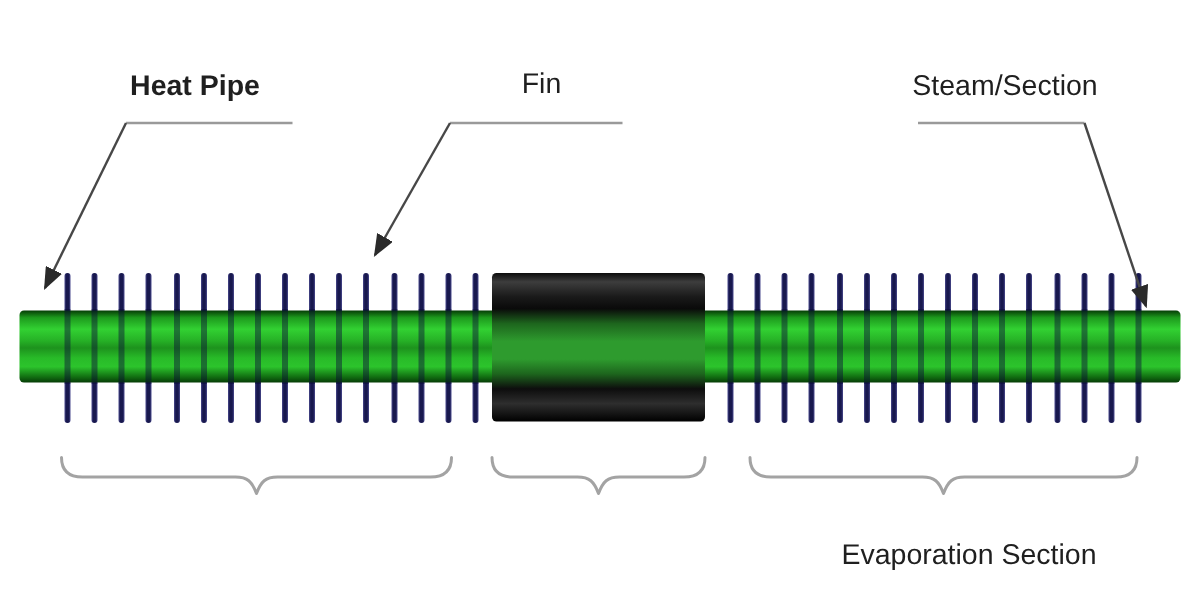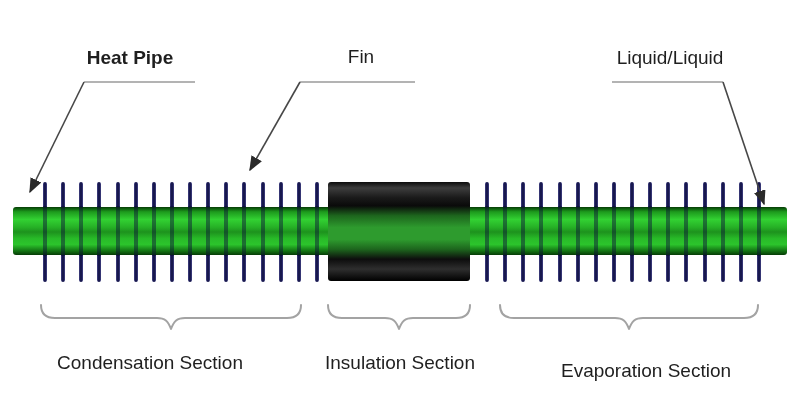--- a/index.html
+++ b/index.html
@@ -139,19 +139,17 @@
 
     <g stroke="#a3a3a3" stroke-width="2" fill="none" stroke-linecap="round" stroke-linejoin="round">
       <path d="M41,305 C41,313 45,318 55,318 L157,318 C165,318 168,321 171,329 C174,321 177,318 185,318 L287,318 C297,318 301,313 301,305"></path>
       <path d="M328,305 C328,313 332,318 342,318 L385,318 C393,318 396,321 399,329 C402,321 405,318 413,318 L456,318 C466,318 470,313 470,305"></path>
       <path d="M500,305 C500,313 504,318 514,318 L615,318 C623,318 626,321 629,329 C632,321 635,318 643,318 L744,318 C754,318 758,313 758,305"></path>
     </g>
   </svg>
 
   <div class="lbl lbl-heat">Heat Pipe</div>
   <div class="lbl lbl-fin">Fin</div>
-  <div class="lbl lbl-steam">Liquid/Liquid</div>
+  <div class="lbl lbl-steam">Steam/Section</div>
 
-  <div class="lbl lbl-cond">Condensation Section</div>
-  <div class="lbl lbl-ins">Insulation Section</div>
   <div class="lbl lbl-evap">Evaporation Section</div>
 
 </div>
 
 </body></html>

